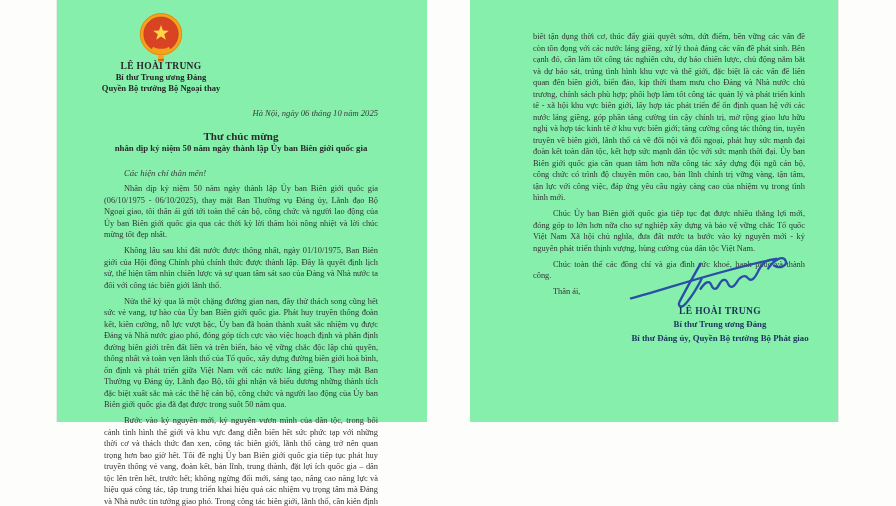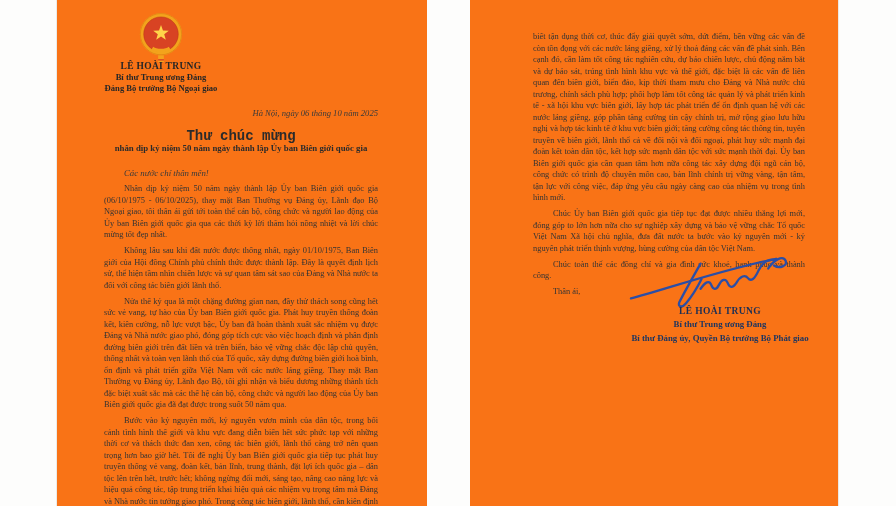--- a/index.html
+++ b/index.html
@@ -2,35 +2,35 @@
 <html><head>
 <meta charset="utf-8">
 <style>
   html,body{margin:0;padding:0;background:#fdfdfc;}
   #canvas{
     position:relative;width:896px;height:506px;overflow:hidden;
     background:#fdfdfc;
     font-family:"Liberation Serif","DejaVu Serif",serif;
     color:#333;
   }
-  .page{position:absolute;top:0;height:506px;background:#f97316;}
+  .page{position:absolute;top:0;height:422px;background:#86efac;}
   #page1{left:56px;width:370px;border-left:1px solid #ebebe8;}
   #page2{left:470px;width:368px;border-right:1px solid #eae9e6;}
 
   
   .emblem-wrap{position:absolute;left:80px;top:12px;width:48px;height:48px;}
   .letterhead{position:absolute;left:0px;top:61px;width:208px;text-align:center;color:#262626;}
   .lh-name{font-weight:bold;font-size:9.5px;letter-spacing:.3px;line-height:11px;}
   .lh-title{font-weight:bold;font-size:8.6px;line-height:10.5px;}
 
   .dateline{position:absolute;left:47px;top:108px;width:274px;text-align:right;
     font-style:italic;font-size:8.6px;color:#3a3a3a;}
 
   .doc-title{position:absolute;left:20px;top:131px;width:328px;text-align:center;color:#2b2b2b;}
-  .doc-title .t1{font-weight:bold;font-size:14px;line-height:11px;font-family:Liberation Mono, monospace;}
+  .doc-title .t1{font-weight:bold;font-size:11px;line-height:11px;}
   .doc-title .t2{font-weight:bold;font-size:8.8px;line-height:12px;}
 
   .salutation{position:absolute;left:47px;top:168px;width:274px;
     font-style:italic;font-size:8.8px;color:#3a3a3a;text-indent:20px;}
 
   .bodytext{position:absolute;font-size:8.4px;line-height:11.5px;text-align:justify;color:#343434;}
   #p1-body{left:47px;top:183px;width:274px;}
   #p2-body{left:63px;top:31px;width:272px;}
   .bodytext p{margin:0 0 4.5px 0;text-indent:20px;}
   .bodytext p.cont{text-indent:0;}
@@ -61,31 +61,31 @@
         </g>
         <polygon fill="#ffd54a" points="50,27 54.1,38.3 66.2,38.7 56.7,46.2 60,57.8 50,51 40,57.8 43.3,46.2 33.8,38.7 45.9,38.3"></polygon>
         <rect x="44" y="90" width="12" height="14" fill="#f3a31c"></rect>
         <rect x="44" y="98" width="12" height="3" fill="#d84323"></rect>
       </svg>
     </div>
 
     <div class="letterhead">
       <div class="lh-name">LÊ HOÀI TRUNG</div>
       <div class="lh-title">Bí thư Trung ương Đảng</div>
-      <div class="lh-title">Đảng Bộ trưởng Bộ Ngoại giao</div>
+      <div class="lh-title">Quyền Bộ trưởng Bộ Ngoại thay</div>
     </div>
 
     <div class="dateline">Hà Nội, ngày 06 tháng 10 năm 2025</div>
 
     <div class="doc-title">
       <div class="t1">Thư chúc mừng</div>
       <div class="t2">nhân dịp kỷ niệm 50 năm ngày thành lập Ủy ban Biên giới quốc gia</div>
     </div>
 
-    <div class="salutation">Các nước chí thân mến!</div>
+    <div class="salutation">Các hiện chí thân mến!</div>
 
     <div class="bodytext" id="p1-body">
       <p>Nhân dịp kỷ niệm 50 năm ngày thành lập Ủy ban Biên giới quốc gia (06/10/1975 - 06/10/2025), thay mặt Ban Thường vụ Đảng ủy, Lãnh đạo Bộ Ngoại giao, tôi thân ái gửi tới toàn thể cán bộ, công chức và người lao động của Ủy ban Biên giới quốc gia qua các thời kỳ lời thăm hỏi nồng nhiệt và lời chúc mừng tốt đẹp nhất.</p>
       <p>Không lâu sau khi đất nước được thống nhất, ngày 01/10/1975, Ban Biên giới của Hội đồng Chính phủ chính thức được thành lập. Đây là quyết định lịch sử, thể hiện tầm nhìn chiến lược và sự quan tâm sát sao của Đảng và Nhà nước ta đối với công tác biên giới lãnh thổ.</p>
       <p>Nửa thế kỷ qua là một chặng đường gian nan, đầy thử thách song cũng hết sức vẻ vang, tự hào của Ủy ban Biên giới quốc gia. Phát huy truyền thống đoàn kết, kiên cường, nỗ lực vượt bậc, Ủy ban đã hoàn thành xuất sắc nhiệm vụ được Đảng và Nhà nước giao phó, đóng góp tích cực vào việc hoạch định và phân định đường biên giới trên đất liền và trên biển, bảo vệ vững chắc độc lập chủ quyền, thống nhất và toàn vẹn lãnh thổ của Tổ quốc, xây dựng đường biên giới hoà bình, ổn định và phát triển giữa Việt Nam với các nước láng giềng. Thay mặt Ban Thường vụ Đảng ủy, Lãnh đạo Bộ, tôi ghi nhận và biểu dương những thành tích đặc biệt xuất sắc mà các thế hệ cán bộ, công chức và người lao động của Ủy ban Biên giới quốc gia đã đạt được trong suốt 50 năm qua.</p>
       <p class="runon">Bước vào kỷ nguyên mới, kỷ nguyên vươn mình của dân tộc, trong bối cảnh tình hình thế giới và khu vực đang diễn biến hết sức phức tạp với những thời cơ và thách thức đan xen, công tác biên giới, lãnh thổ càng trở nên quan trọng hơn bao giờ hết. Tôi đề nghị Ủy ban Biên giới quốc gia tiếp tục phát huy truyền thống vẻ vang, đoàn kết, bản lĩnh, trung thành, đặt lợi ích quốc gia – dân tộc lên trên hết, trước hết; không ngừng đổi mới, sáng tạo, nâng cao năng lực và hiệu quả công tác, tập trung triển khai hiệu quả các nhiệm vụ trọng tâm mà Đảng và Nhà nước tin tưởng giao phó. Trong công tác biên giới, lãnh thổ, cần kiên định về nguyên tắc, linh hoạt về sách lược, sáng tạo trong triển khai,</p>
     </div>
   </div>
 
   <div class="page" id="page2">

